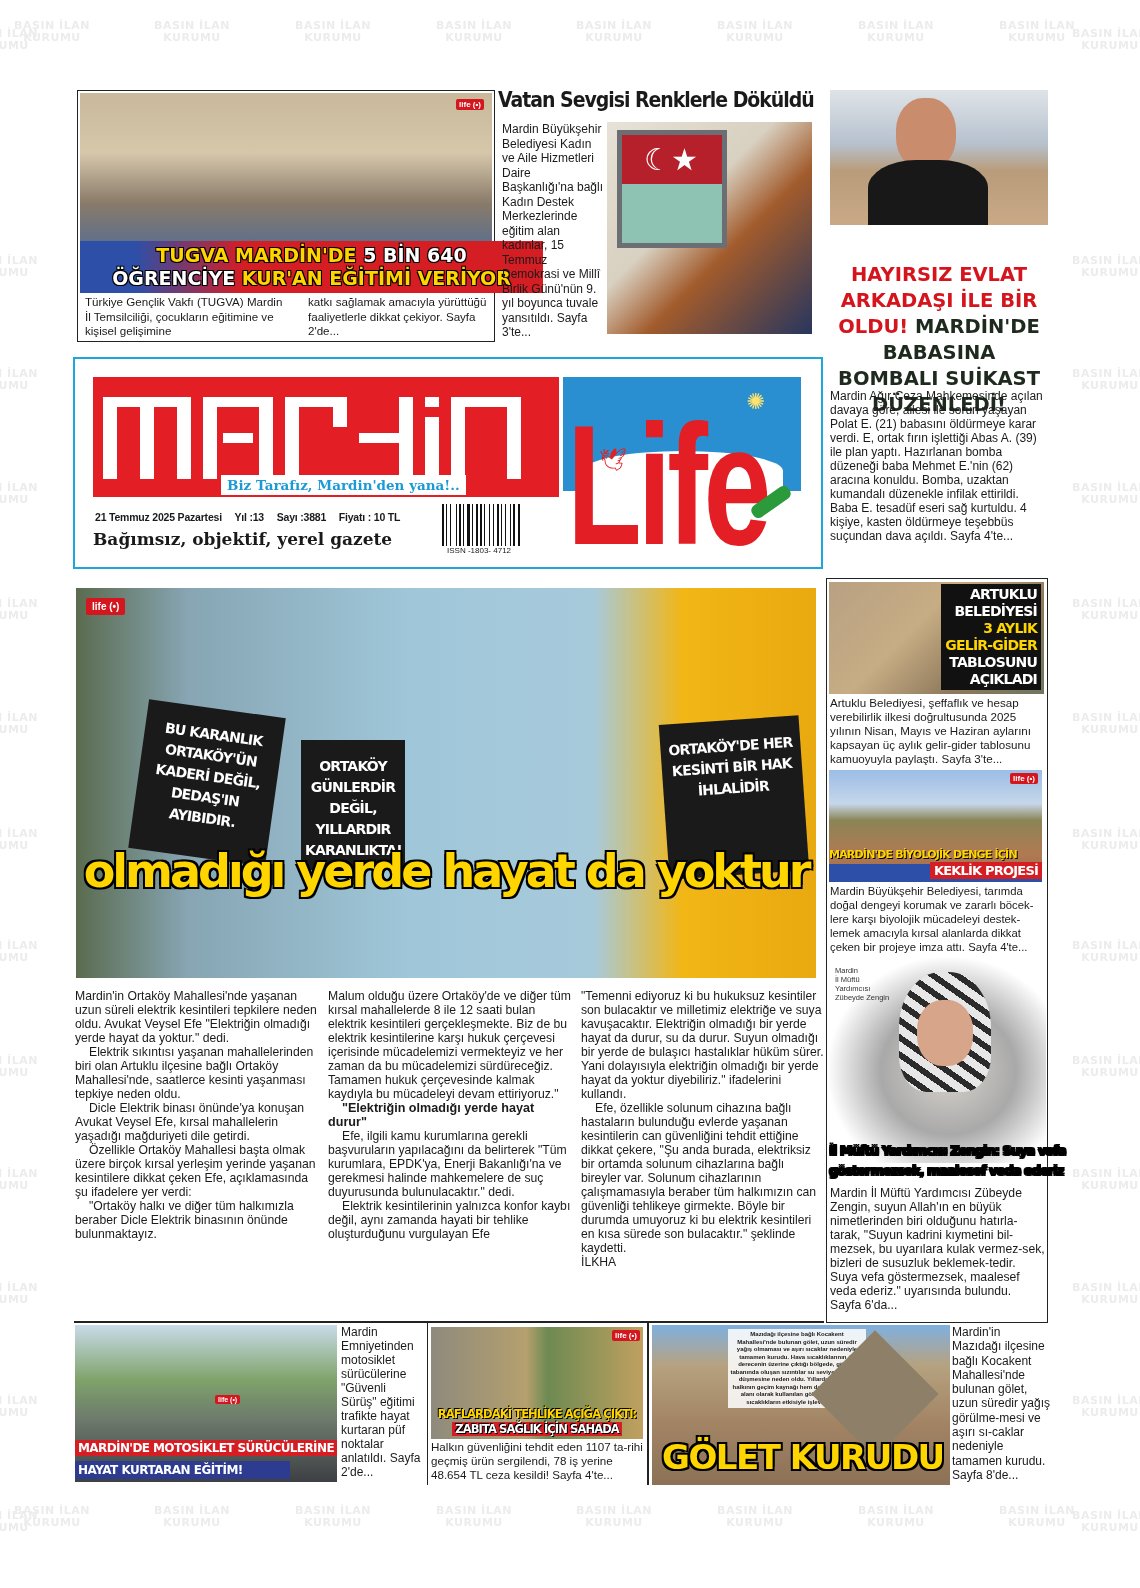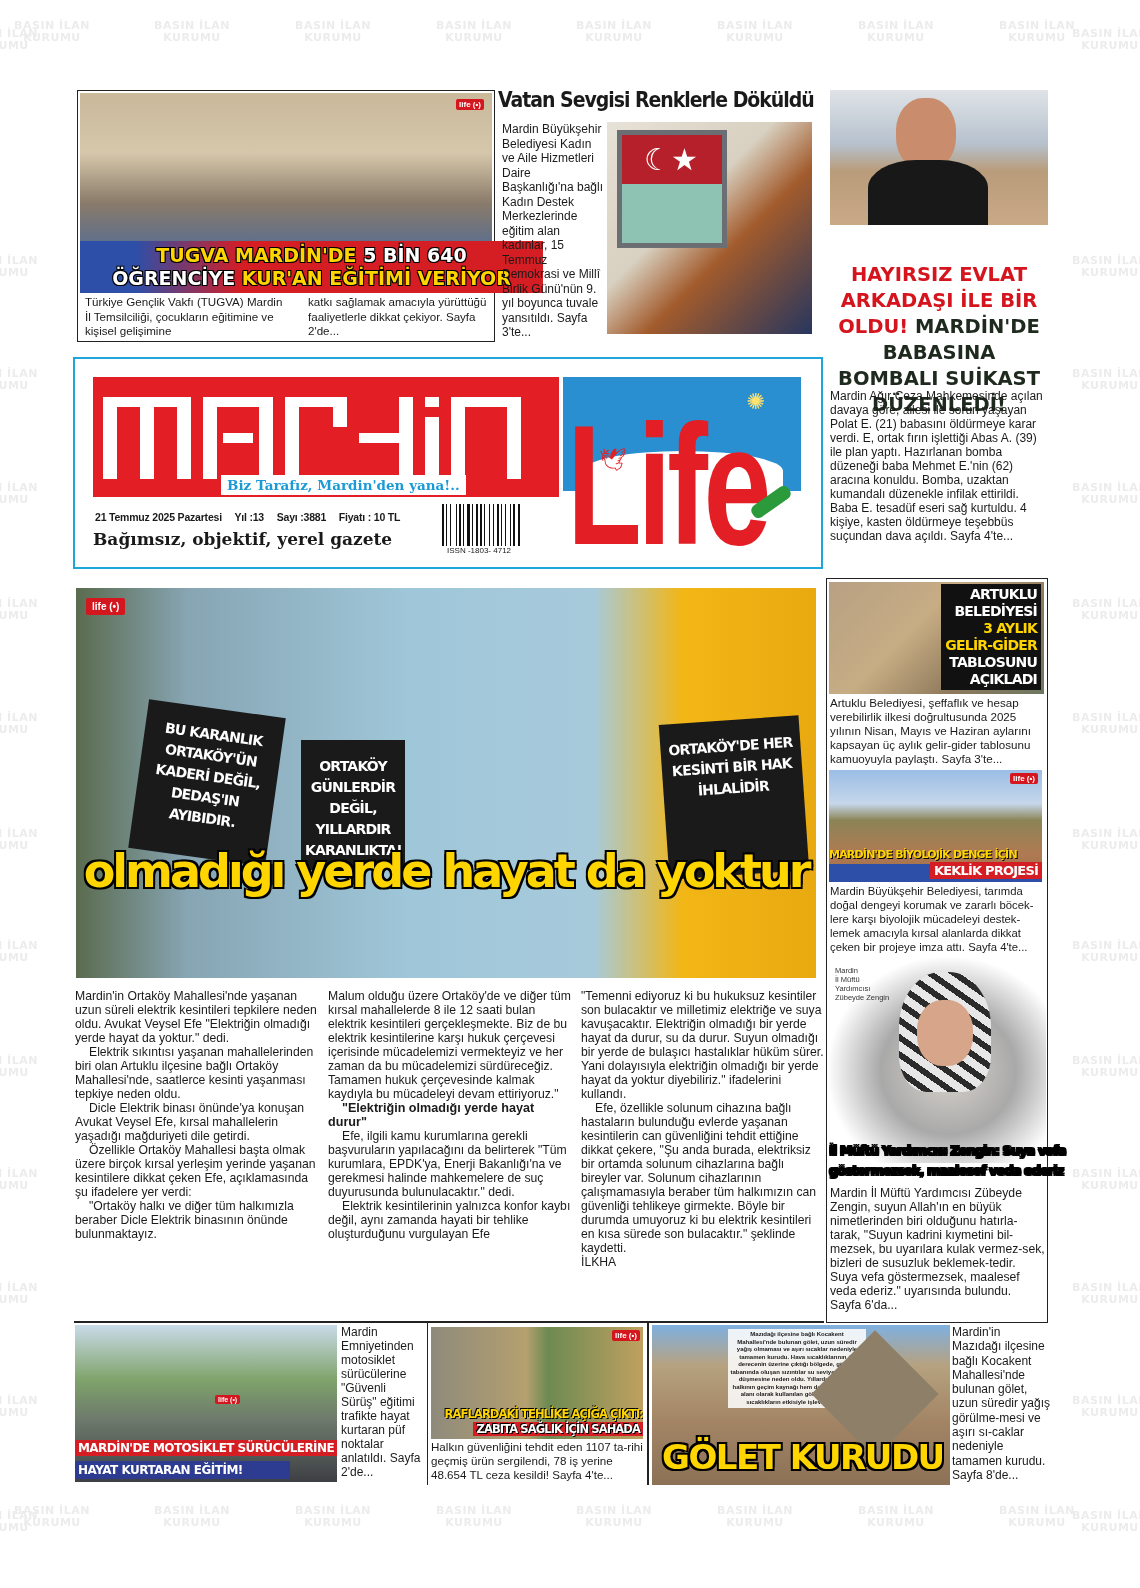--- a/index.html
+++ b/index.html
@@ -105,21 +105,21 @@
      background: linear-gradient(180deg,#c9dbe9 0%,#7fa36a 35%,#6d7a6c 60%,#3d3f44 100%); }
   #moto-b1 { position:absolute; left:0; top: 115px; width:100%; background:#d51d24; color:#fff; font-family:"DejaVu Sans",sans-serif;
      font-weight:bold; font-size: 12px; padding: 1px 3px; letter-spacing:-0.6px; white-space: nowrap; }
   #moto-b2 { position:absolute; left:0; top: 136px; width: 82%; background:#2d3c91; color:#fff; font-family:"DejaVu Sans",sans-serif;
      font-weight:bold; font-size: 12px; padding: 2px 3px; letter-spacing:-0.5px; white-space: nowrap; }
   #moto-text { left: 341px; top: 1325px; width: 82px; font-size: 12px; line-height: 14px; }
 
   #raf-box { left: 427px; top: 1323px; width: 217px; height: 162px; border-left: 1.5px solid #222; }
   #raf-photo { left: 431px; top: 1327px; width: 212px; height: 112px;
      background: linear-gradient(90deg,#8e8a7c 0%,#b5a06e 45%,#6d8a52 55%,#c0a060 100%); }
-  #raf-b { position:absolute; left: 0; bottom: 2px; width: 100%; text-align:right; font-family:"DejaVu Sans",sans-serif;
+  #raf-b { position:absolute; left: 0; bottom: 2px; width: 100%; text-align:center; font-family:"DejaVu Sans",sans-serif;
      font-weight:bold; font-size: 11.5px; line-height: 15px; color:#ffd500; letter-spacing:-0.9px;
      text-shadow: 1px 1px 0 #000,-1px -1px 0 #000; }
   #raf-b .w { color:#fff; background:#d51d24; padding: 0 3px; }
   #raf-text { left: 431px; top: 1440px; width: 212px; font-size: 11.6px; line-height: 14px; }
 
   #golet-box { left: 647px; top: 1323px; width: 1.5px; height: 162px; background:#222; }
   #golet-photo { left: 652px; top: 1325px; width: 298px; height: 160px;
      background: linear-gradient(180deg,#7fb0e0 0%,#b6a280 25%,#a38565 60%,#8c7156 100%); }
   #golet-caption { position:absolute; left: 76px; top: 4px; width: 138px; background: rgba(255,255,255,0.85); font-size: 6px;
      line-height: 7.5px; font-weight: bold; text-align:center; padding: 2px; }

